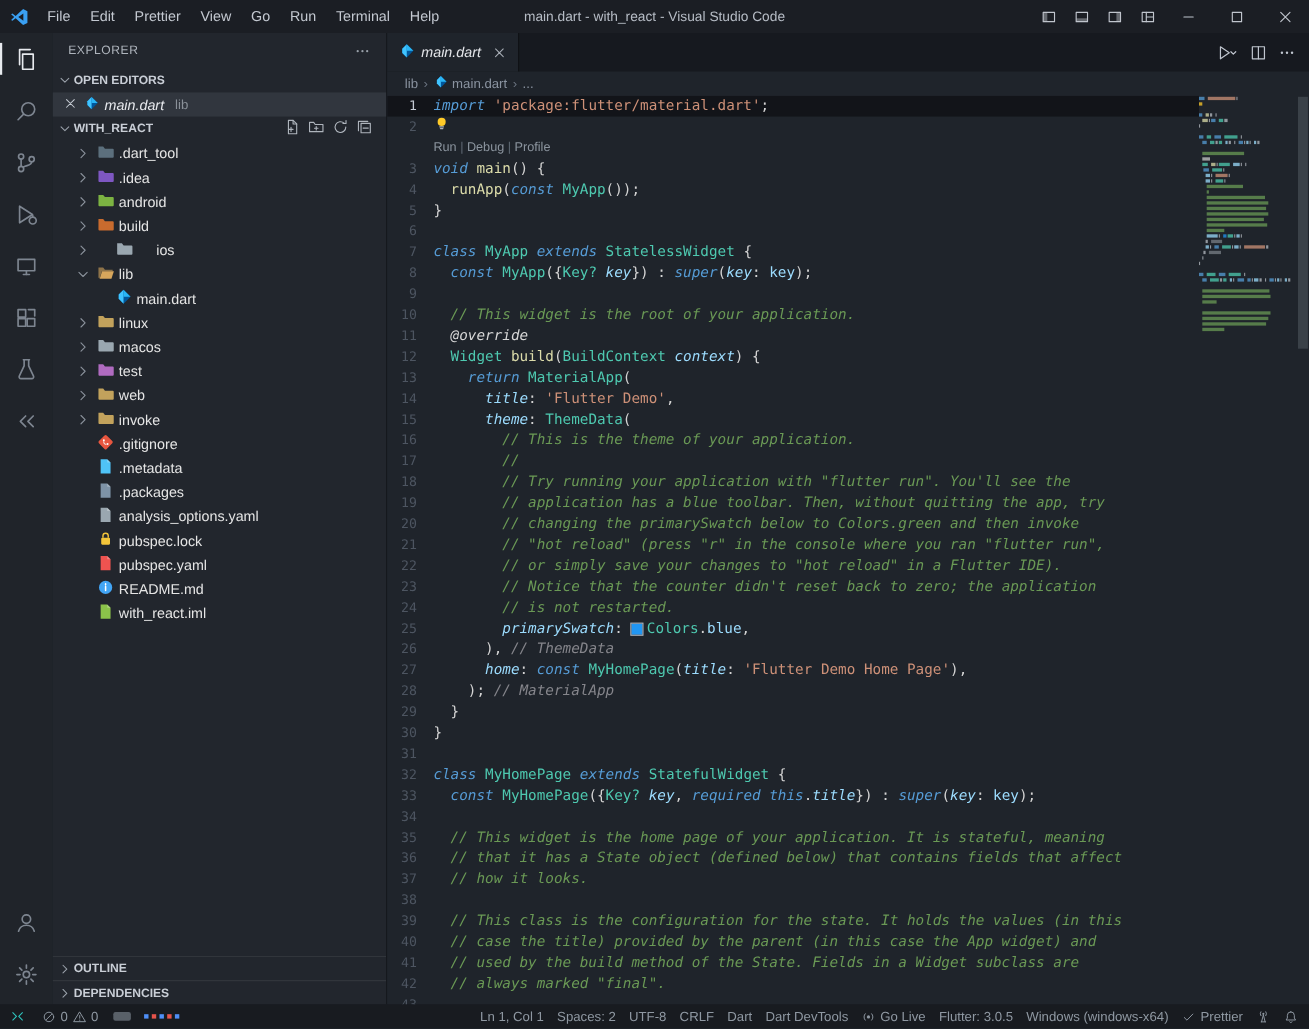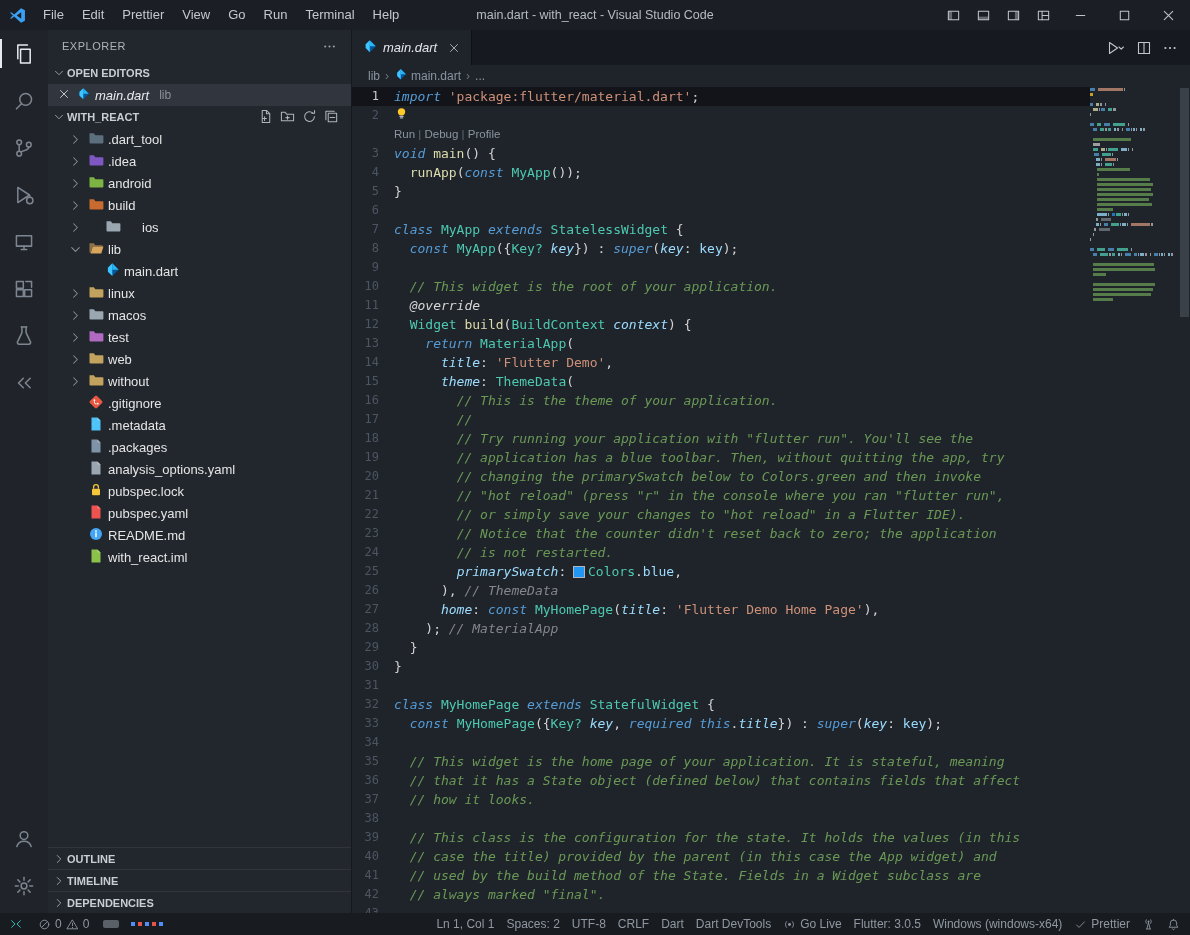--- a/index.html
+++ b/index.html
@@ -433,21 +433,21 @@
           </div>
           <div class="tree-row" style="padding-left: 20px;">
             <span class="chev">
               <svg width="16" height="16" viewBox="0 0 16 16" xmlns="http://www.w3.org/2000/svg">
                 <path d="M6 4l4 4-4 4" stroke="currentColor" stroke-width="1.1" stroke-linecap="round" stroke-linejoin="round" fill="none"></path>
               </svg>
             </span>
             <span class="ic"><svg width="16" height="16" viewBox="0 0 16 16" xmlns="http://www.w3.org/2000/svg">
                 <path fill="#c2a25c" stroke="none" d="M1.5 3.2h4.3l1.6 2h7.1a.9.9 0 0 1 .9.9v6.5a.9.9 0 0 1-.9.9H2.4a.9.9 0 0 1-.9-.9z"></path>
               </svg></span>
-            <span class="tree-label">without</span>
+            <span class="tree-label">invoke</span>
           </div>
           <div class="tree-row" style="padding-left: 20px;">
             <span class="chev"></span>
             <span class="ic"><svg width="16" height="16" viewBox="0 0 16 16" xmlns="http://www.w3.org/2000/svg">
                 <rect x="3" y="3" width="10" height="10" rx="1.4" transform="rotate(45 8 8)" fill="#e8563f" stroke="none"></rect>
                 <circle cx="6.4" cy="6.2" r=".9" fill="#fff" stroke="none"></circle>
                 <circle cx="9.8" cy="9.6" r=".9" fill="#fff" stroke="none"></circle>
                 <path d="M6.4 7.2v1a1.7 1.7 0 0 0 1.7 1.7h.6" stroke="#fff" stroke-width=".9" fill="none"></path>
               </svg></span>
             <span class="tree-label">.gitignore</span>
@@ -510,28 +510,20 @@
           </div>
         </div>
       <div class="bottom-sections" id="bottom-sections">
           <div class="section-header">
             <span class="chev-ic">
               <svg width="16" height="16" viewBox="0 0 16 16" xmlns="http://www.w3.org/2000/svg">
                 <path d="M6 4l4 4-4 4" stroke="currentColor" stroke-width="1.1" stroke-linecap="round" stroke-linejoin="round" fill="none"></path>
               </svg>
             </span>
             <span>OUTLINE</span>
-          </div>
-          <div class="section-header">
-            <span class="chev-ic">
-              <svg width="16" height="16" viewBox="0 0 16 16" xmlns="http://www.w3.org/2000/svg">
-                <path d="M6 4l4 4-4 4" stroke="currentColor" stroke-width="1.1" stroke-linecap="round" stroke-linejoin="round" fill="none"></path>
-              </svg>
-            </span>
-            <span>TIMELINE</span>
           </div>
           <div class="section-header">
             <span class="chev-ic">
               <svg width="16" height="16" viewBox="0 0 16 16" xmlns="http://www.w3.org/2000/svg">
                 <path d="M6 4l4 4-4 4" stroke="currentColor" stroke-width="1.1" stroke-linecap="round" stroke-linejoin="round" fill="none"></path>
               </svg>
             </span>
             <span>DEPENDENCIES</span>
           </div>
         </div>

